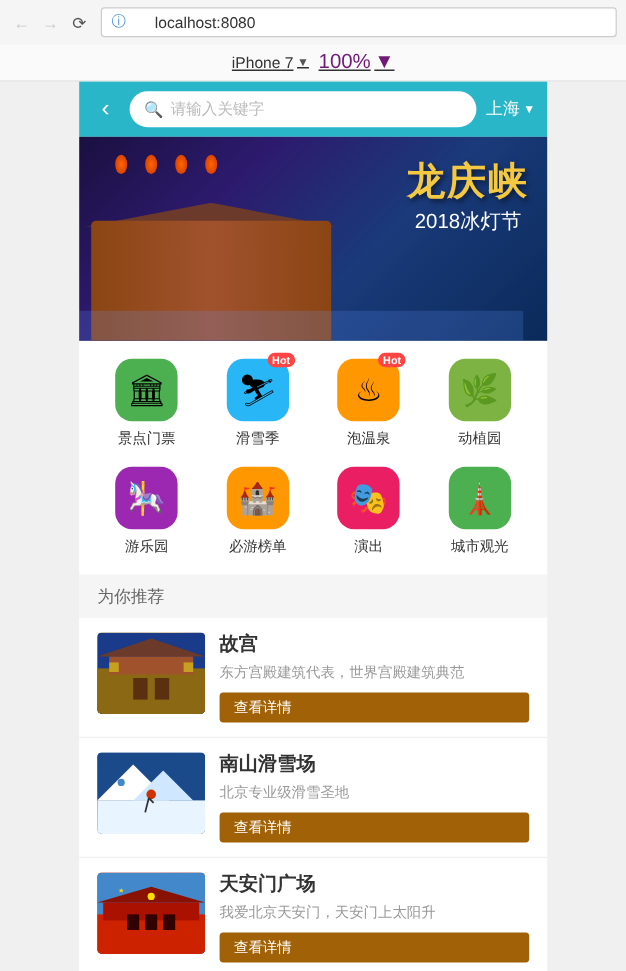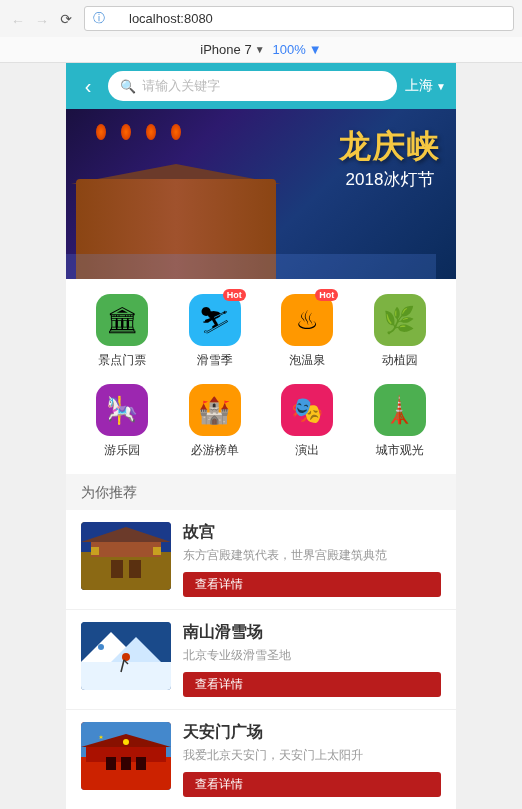--- a/index.html
+++ b/index.html
@@ -52,20 +52,21 @@
       padding-left: 20px;
     }
     .device-toolbar {
       display: flex;
       align-items: center;
       justify-content: center;
       padding: 5px 10px;
       gap: 8px;
       background: #fafafa;
       border-bottom: 1px solid #e0e0e0;
+      text-decoration: underline;
     }
     .device-selector {
       display: flex;
       align-items: center;
       gap: 3px;
       font-size: 13px;
       color: #333;
       cursor: pointer;
     }
     .device-selector .arrow { font-size: 10px; color: #555; }
@@ -81,22 +82,22 @@
       text-align: center;
       border: 1px solid #ccc;
       padding: 2px 4px;
       font-size: 12px;
       border-radius: 2px;
     }
     .zoom-selector {
       display: flex;
       align-items: center;
       gap: 3px;
-      font-size: 13px;
-      color: #3b82f6;
+      font-size: 17px;
+      color: #701a75;
       cursor: pointer;
     }
     .separator { color: #999; font-size: 12px; }
 
     
     .app-frame {
       width: 390px;
       margin: 0 auto;
       background: #f5f5f5;
       min-height: 720px;
@@ -302,21 +303,21 @@
       font-size: 16px;
       font-weight: bold;
       color: #333;
     }
     .recommend-desc {
       font-size: 12px;
       color: #999;
     }
     .detail-btn {
       display: inline-block;
-      background: #b91c1c;
+      background: #a16207;
       color: white;
       font-size: 12px;
       padding: 4px 12px;
       border-radius: 3px;
       margin-top: 4px;
       cursor: pointer;
     }
 
     
     .img-gugong {

